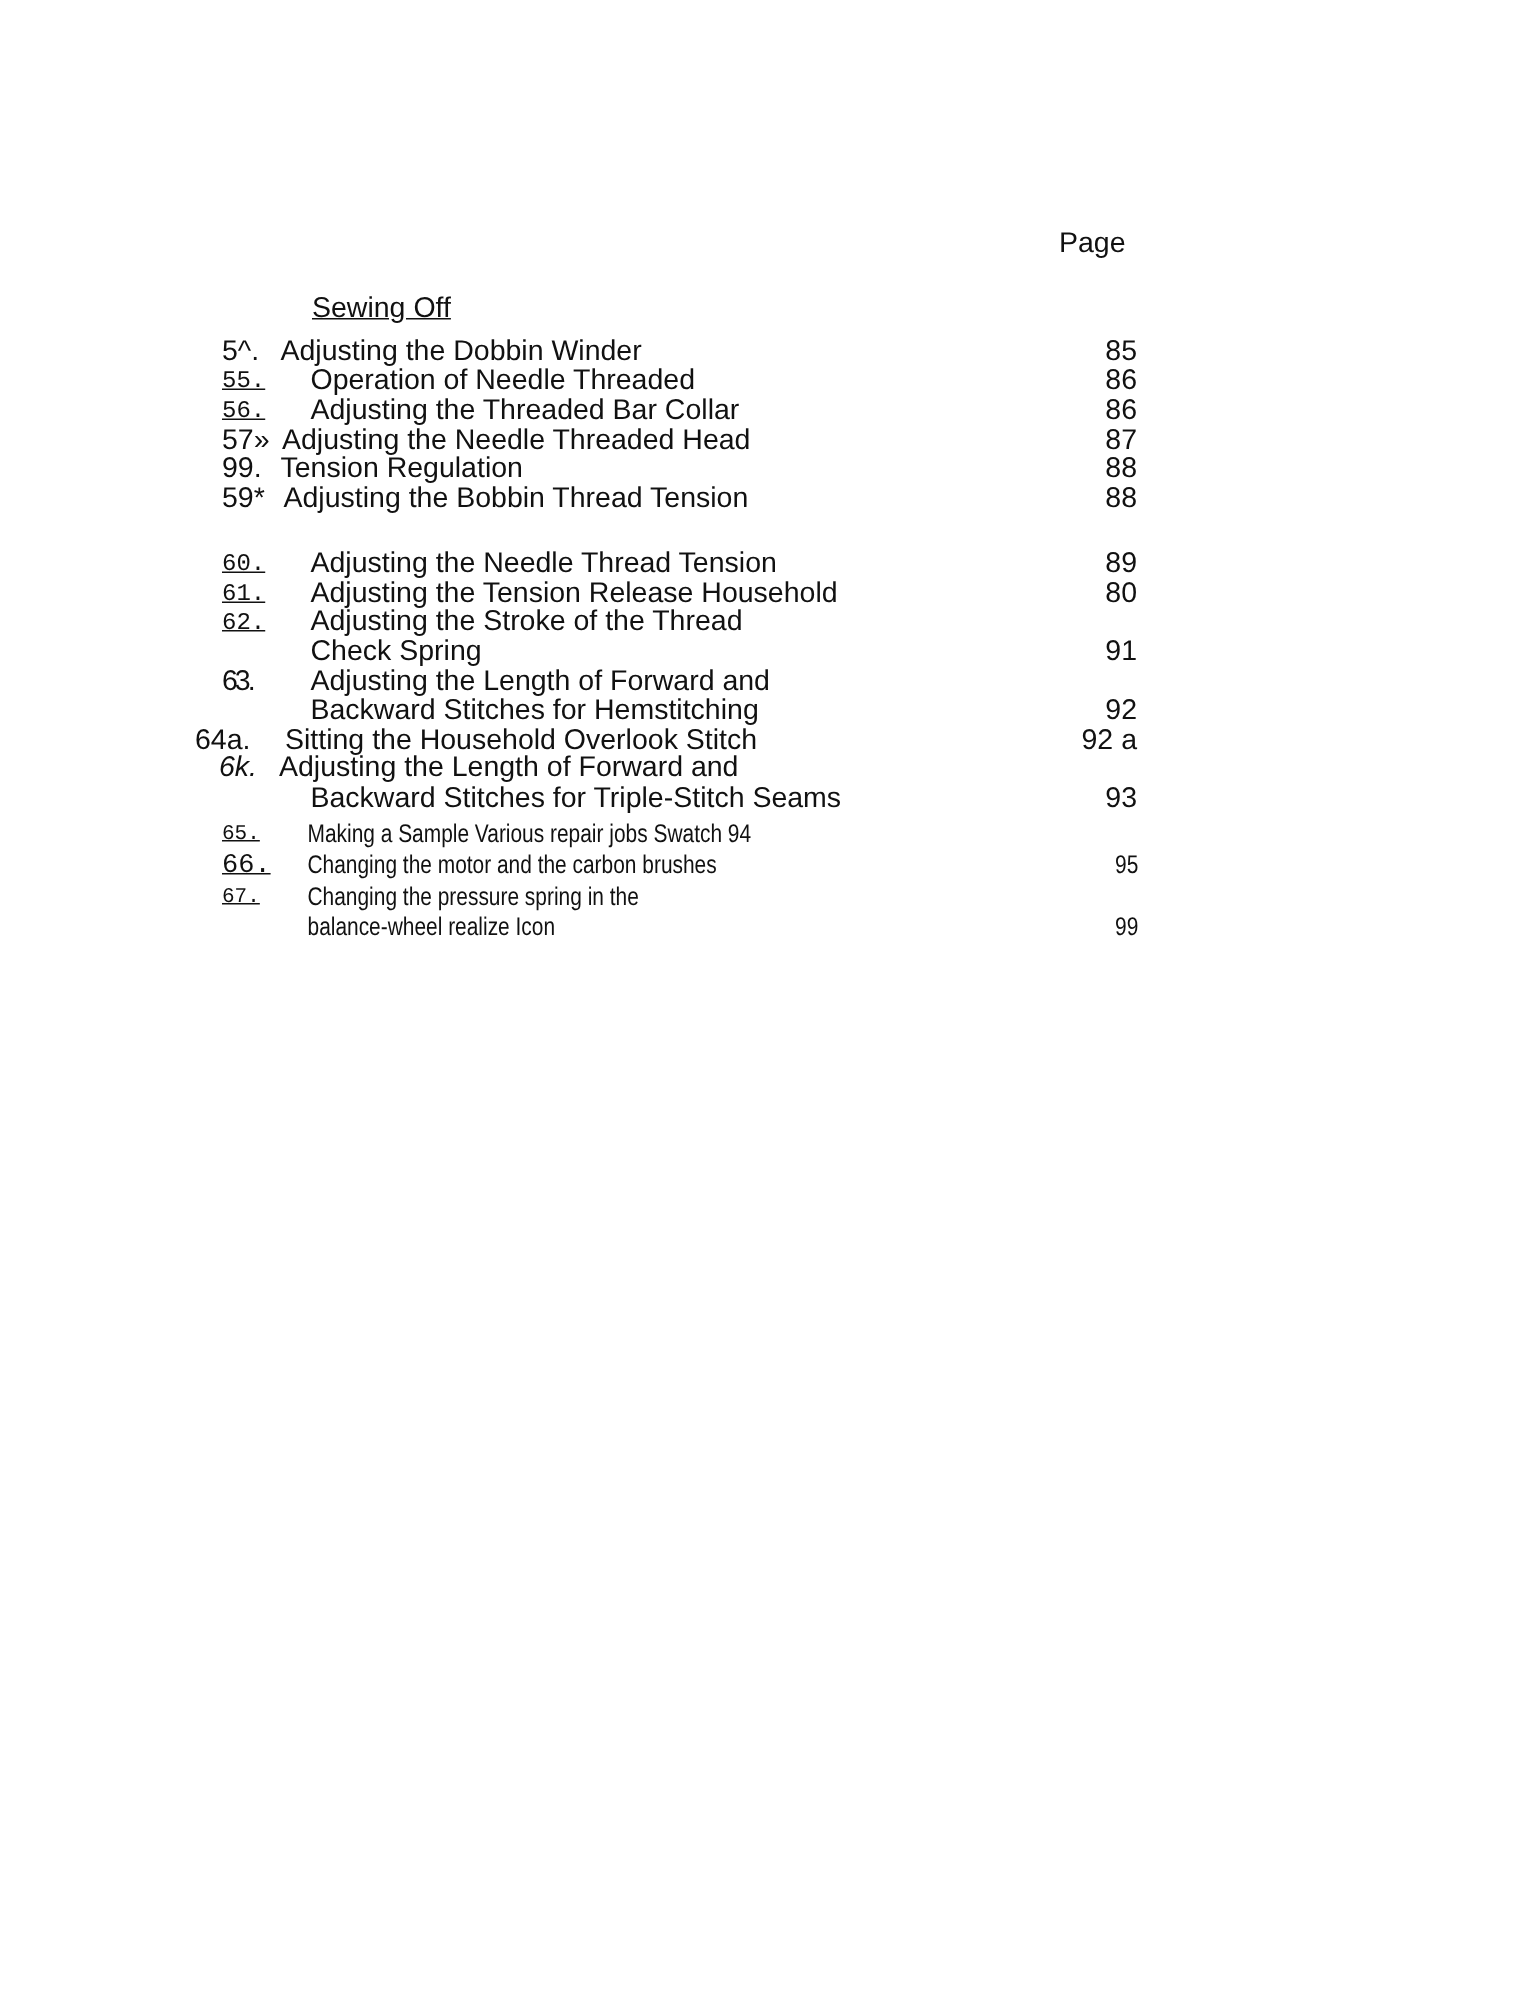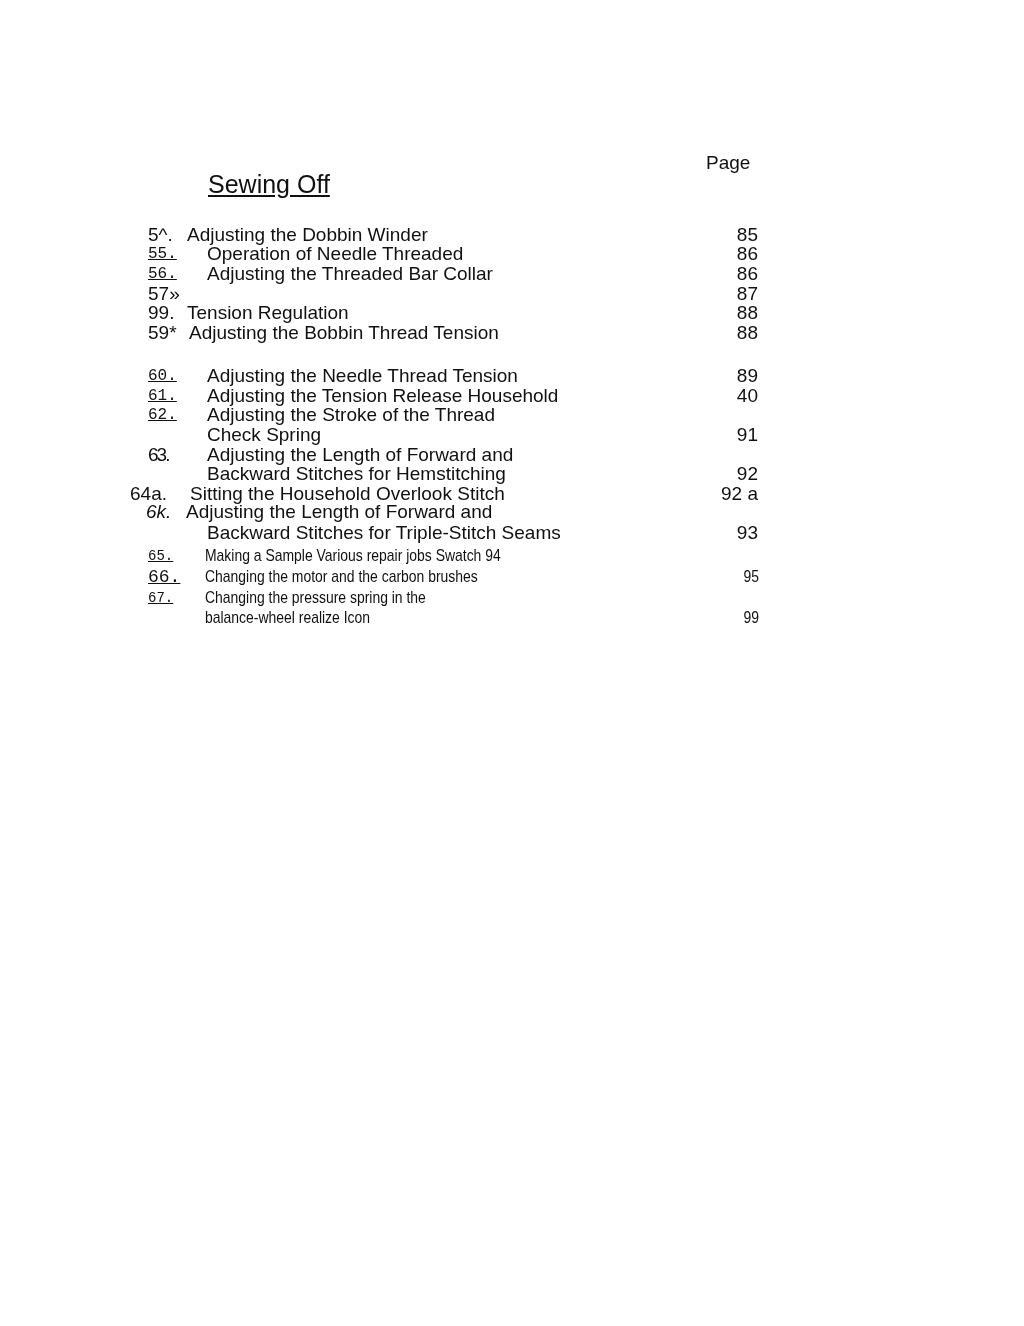--- a/index.html
+++ b/index.html
@@ -1,20 +1,20 @@
 <!DOCTYPE html>
 <html><head>
   <meta charset="utf-8">
   <style>
     html, body { margin: 0; padding: 0; background: #ffffff; }
     body { width: 1024px; height: 1326px; position: relative; overflow: hidden;
            font-family: "Liberation Sans", sans-serif; color: #111; }
     .abs { position: absolute; white-space: nowrap; }
     .page-hdr { left: 706px; top: 152px; font-size: 19px; }
-    .section { left: 208px; top: 170px; font-size: 25px; text-decoration: underline; }
+    .section { left: 208px; top: 195px; font-size: 19px; text-decoration: underline; }
     .row { position: absolute; left: 0; width: 1024px; height: 20px; font-size: 19px; line-height: 20px; }
     .num { position: absolute; left: 148px; white-space: nowrap; }
     .num.mono { font-family: "Liberation Mono", monospace; font-size: 16px; text-decoration: underline; }
     .num.ital { font-style: italic; }
     .title { position: absolute; white-space: nowrap; }
     .pg { position: absolute; right: 266px; white-space: nowrap; text-align: right; }
     .narrow { font-family: "Liberation Sans", sans-serif; font-size: 17px; transform: scaleX(0.82); transform-origin: left center; }
     .narrow-pg { font-size: 17px; transform: scaleX(0.82); transform-origin: right center; }
   </style>
 </head>
@@ -36,20 +36,21 @@
 </div>
 
 <div class="row" style="top:264px">
   <span class="num mono">56.</span>
   <span class="title" style="left:207px">Adjusting the Threaded Bar Collar</span>
   <span class="pg">86</span>
 </div>
 
 <div class="row" style="top:284px">
   <span class="num">57»</span>
+  <span class="title" style="left:188px">Adjusting the Needle Threaded Head</span>
   <span class="pg">87</span>
 </div>
 
 <div class="row" style="top:303px">
   <span class="num">99.</span>
   <span class="title" style="left:187px">Tension Regulation</span>
   <span class="pg">88</span>
 </div>
 
 <div class="row" style="top:323px">
@@ -60,21 +61,21 @@
 
 <div class="row" style="top:366px">
   <span class="num mono">60.</span>
   <span class="title" style="left:207px">Adjusting the Needle Thread Tension</span>
   <span class="pg">89</span>
 </div>
 
 <div class="row" style="top:386px">
   <span class="num mono">61.</span>
   <span class="title" style="left:207px">Adjusting the Tension Release Household</span>
-  <span class="pg">40</span>
+  <span class="pg">80</span>
 </div>
 
 <div class="row" style="top:405px">
   <span class="num mono">62.</span>
   <span class="title" style="left:207px">Adjusting the Stroke of the Thread</span>
 </div>
 <div class="row" style="top:425px">
   <span class="title" style="left:207px">Check Spring</span>
   <span class="pg">91</span>
 </div>

